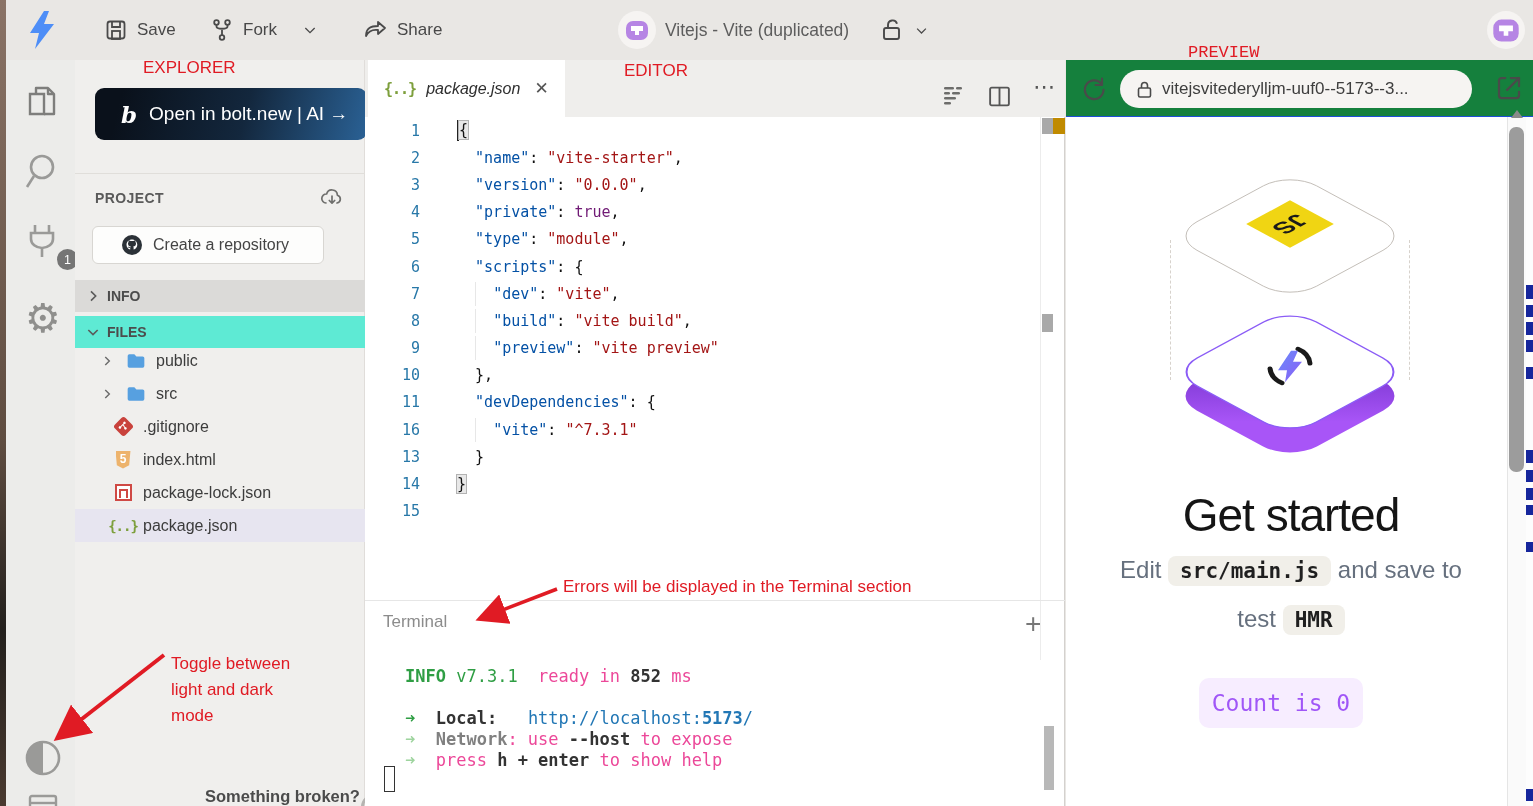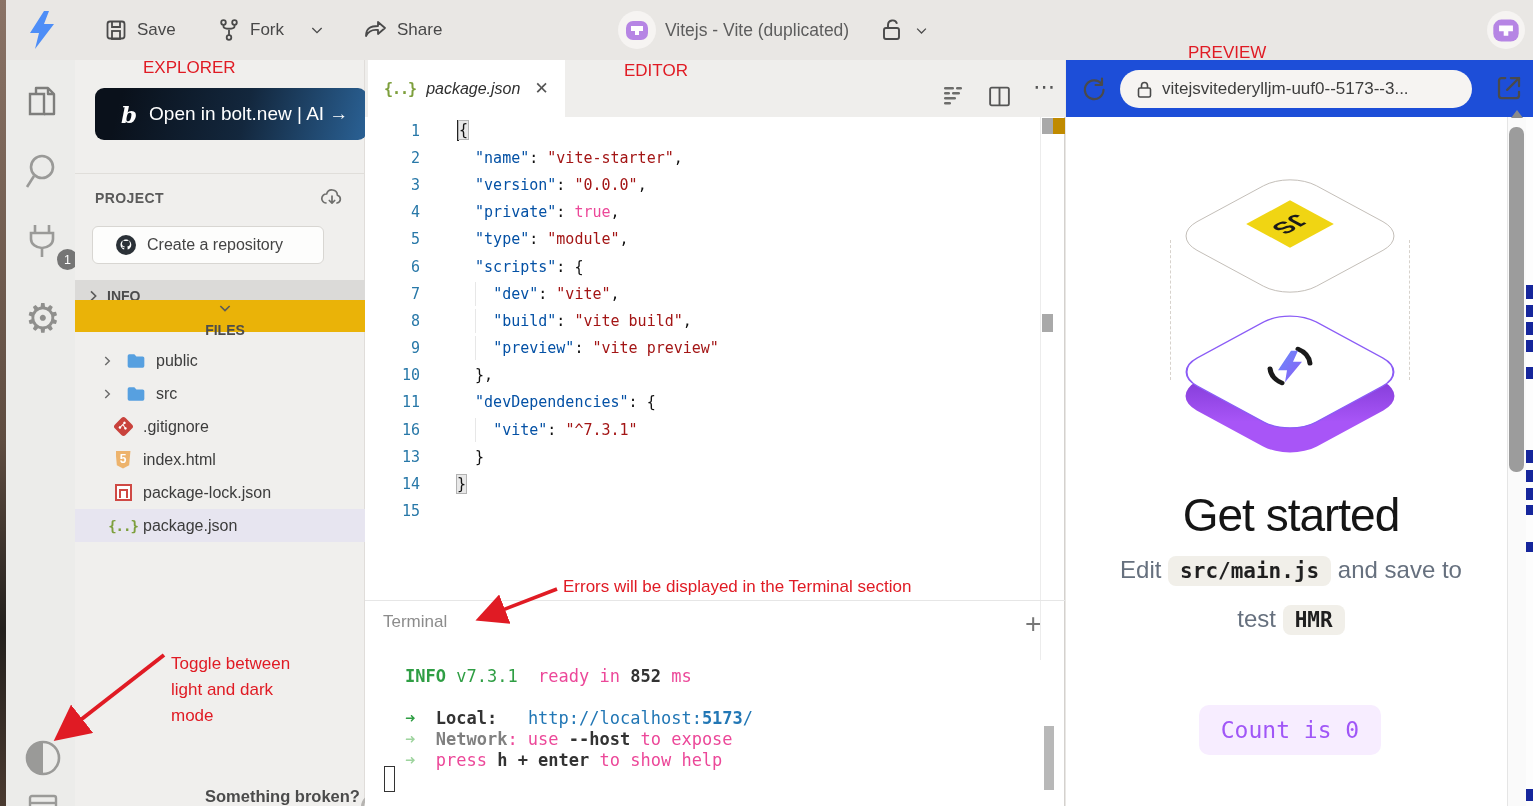--- a/index.html
+++ b/index.html
@@ -33,21 +33,21 @@
   
   .explorer{left:75px;top:60px;width:290px;height:746px;background:#f0efed;border-right:1px solid #e0ddda;}
   .bolt-btn{position:absolute;left:20px;top:28px;width:272px;height:52px;border-radius:9px;overflow:hidden;
     background:linear-gradient(105deg,#0a111b 10%,#13273d 55%,#2d689f 105%);
     display:flex;align-items:center;gap:12px;padding-left:26px;color:#fff;font-size:19px;white-space:nowrap;cursor:pointer;}
   .bolt-b{font-style:italic;font-weight:bold;font-size:23px;font-family:"DejaVu Serif",serif;}
   .exp-divider{position:absolute;left:0;top:113px;width:290px;border-top:1px solid #e0deda;}
   .project-row{position:absolute;left:20px;top:126px;width:250px;display:flex;align-items:center;justify-content:space-between;
     font-size:14px;font-weight:bold;color:#5a5a5a;letter-spacing:.4px;}
   .repo-btn{position:absolute;left:17px;top:166px;width:232px;height:38px;background:#fdfdfc;border:1px solid #d8d6d2;
-    border-radius:6px;display:flex;align-items:center;gap:10px;padding-left:22px;font-size:16px;color:#444;cursor:pointer;}
+    border-radius:6px;display:flex;align-items:center;gap:10px;padding-left:28px;font-size:16px;color:#444;cursor:pointer;}
   .sec-row{position:absolute;left:0;width:290px;height:32px;display:flex;align-items:center;gap:6px;
     padding-left:10px;font-size:14px;font-weight:bold;color:#4c4c4c;cursor:pointer;}
   #file-list{position:absolute;left:0;top:284px;width:290px;}
   .file-row{height:33px;display:flex;align-items:center;padding-left:25px;font-size:16px;color:#3c3c3c;cursor:pointer;}
   .file-row.selected{background:#e7e5f0;}
   .file-row .chev{width:14px;margin-right:12px;}
   .file-row .spc{width:13px;}
   .file-row .ficon{width:20px;margin-right:10px;display:flex;justify-content:center;}
   .braces{color:#7d9f3c;font-family:"DejaVu Sans Mono",monospace;font-size:14px;font-weight:bold;letter-spacing:-1px;}
   .shield{width:15px;height:18px;background:#edb36c;color:#fff;font-size:12px;font-weight:bold;text-align:center;line-height:17px;
@@ -66,21 +66,21 @@
     gap:10px;padding:0 16px;cursor:pointer;}
   .tab-name{font-style:italic;font-size:16px;color:#2f2f2f;}
   .tab-close{font-size:17px;color:#555;cursor:pointer;margin-left:4px;}
   .ed-toolicon{position:absolute;top:24px;cursor:pointer;}
   .code-area{position:absolute;left:0;top:57px;width:676px;height:543px;background:#fff;overflow:hidden;}
   .code-line{display:flex;height:27.2px;align-items:center;font-family:"DejaVu Sans Mono",monospace;font-size:15px;}
   .gutter{width:55px;text-align:right;color:#2878a8;flex:none;}
   .ltext{padding-left:37px;white-space:pre;color:#111;}
   .tok-k{color:#0451a5;}
   .tok-s{color:#a31515;}
-  .tok-bool{color:#ec4899;}
+  .tok-bool{color:#701a75;}
   .tok-b1{background:#e8e8e8;outline:1px solid #b3b3b3;}
   .tok-cur{display:inline-block;width:2px;height:21px;background:#222;vertical-align:middle;}
   .tok-ind{position:relative;}
   .tok-ind::after{content:"";position:absolute;left:18px;top:-3px;bottom:-3px;border-left:1px solid #e7e7e7;}
   .code-area::after{content:"";position:absolute;right:0;top:0;bottom:0;border-right:1px solid #ececec;}
   .sb-gray1{left:677px;top:58px;width:11px;height:16px;background:#a9a9a9;}
   .sb-gold{left:688px;top:58px;width:12px;height:16px;background:#c08a00;}
   .sb-gray2{left:677px;top:254px;width:11px;height:18px;background:#a9a9a9;}
 
   
@@ -95,39 +95,39 @@
   .tt-grb{color:#808080;font-weight:bold;}
   .tt-db{color:#333;font-weight:bold;}
   .tt-bl{color:#2277b5;}
   .tt-blb{color:#2277b5;font-weight:bold;}
   .tt-al{color:#9ed49e;}
   .term-cursor{left:19px;top:706px;width:11px;height:26px;border:1.5px solid #333;}
   .term-scroll{left:679px;top:666px;width:10px;height:64px;background:#b8b8b8;}
 
   
   .previewpane{left:1066px;top:60px;width:467px;height:746px;background:#fff;}
-  .pv-toolbar{position:absolute;left:0;top:0;width:467px;height:57px;background:#1d4ed8;border-bottom:1px solid #1d4ed8;}
+  .pv-toolbar{position:absolute;left:0;top:0;width:467px;height:57px;background:#15803d;border-bottom:1px solid #1d4ed8;}
   .urlbar{position:absolute;left:54px;top:10px;width:352px;height:38px;background:#f6f4f2;border-radius:19px;
     display:flex;align-items:center;gap:9px;padding-left:16px;font-size:17px;color:#3e3e3e;cursor:text;white-space:nowrap;overflow:hidden;}
   .iso{position:absolute;width:170px;height:170px;border-radius:38px;transform:scaleY(0.54) rotate(45deg);}
   .iso-top{left:139px;top:91px;background:#fff;border:1.6px solid #bcb6b0;z-index:3;}
   .iso-bot-under{left:139px;top:251px;background:linear-gradient(135deg,#5b21b6,#a855f7 70%);z-index:1;}
   .iso-bot{left:139px;top:227px;background:#fff;border:2px solid #8b5cf6;z-index:2;}
   .js-badge{position:absolute;left:193px;top:133px;width:62px;height:62px;background:#f0d513;z-index:4;
     transform:scaleY(0.54) rotate(45deg);display:flex;align-items:center;justify-content:center;}
   .js-badge span{font-weight:bold;font-size:30px;color:#1a1a1a;transform:rotate(90deg);}
   .dotline{position:absolute;width:0;border-left:1px dashed #d7d2cc;z-index:0;}
   .emblem{position:absolute;left:194px;top:276px;z-index:5;transform:scaleY(.85);}
   .gs-head{position:absolute;left:0;top:428px;width:450px;text-align:center;font-size:46px;font-weight:500;
     color:#151515;letter-spacing:-1px;}
   .gs-line{position:absolute;width:450px;text-align:center;font-size:24px;color:#66707e;}
   .chip{background:#f1efe9;border-radius:8px;padding:3px 12px;font-family:"DejaVu Sans Mono",monospace;
     font-size:21px;font-weight:bold;color:#1f1f1f;}
-  .count-btn{position:absolute;left:133px;top:618px;width:182px;height:50px;background:#f7edff;border:none;
-    border-radius:10px;font-family:"DejaVu Sans Mono",monospace;font-size:23px;color:#a056f7;cursor:pointer;margin-top:27px;}
+  .count-btn{position:absolute;left:133px;top:618px;width:164px;height:50px;background:#f7edff;border:none;
+    border-radius:10px;font-family:"DejaVu Sans Mono",monospace;font-size:23px;color:#a056f7;cursor:pointer;}
   .pv-scroll-track{position:absolute;left:441px;top:57px;width:19px;height:689px;background:#fafafa;border-left:1px solid #e5e5e5;}
   .pv-scroll-thumb{position:absolute;left:443px;top:67px;width:15px;height:345px;background:#9c9c9c;border-radius:7px;}
   .pv-up-arrow{position:absolute;left:445px;top:50px;width:0;height:0;border-left:6px solid transparent;
     border-right:6px solid transparent;border-bottom:8px solid #8a8a8a;}
   .bg-sliver{left:1526px;top:117px;width:7px;height:689px;background:#fdfdfd;}
   .sliver-mark{position:absolute;left:0;width:7px;background:#16269c;}
 
   
   .red-note{position:absolute;color:#e01b24;font-size:17px;z-index:20;}
   .arrows{left:0;top:0;width:1533px;height:806px;z-index:19;pointer-events:none;}
@@ -148,21 +148,21 @@
     <div class="tb-item" style="left:98px;">
       <span>
         <svg width="24" height="24" viewBox="0 0 24 24" fill="none" stroke="#4a4a4a" stroke-width="1.8">
           <rect x="3.5" y="3.5" width="17" height="17" rx="2.5"></rect>
             <path d="M8 3.5 v5.5 h8 v-5.5"></path>
             <rect x="8" y="13" width="8" height="8"></rect>
         </svg>
       </span>
       <span>Save</span>
     </div>
-    <div class="tb-item" style="left:211px;">
+    <div class="tb-item" style="left:204px;">
       <span>
         <svg width="24" height="24" viewBox="0 0 24 24" fill="none" stroke="#4a4a4a" stroke-width="1.8">
           <circle cx="6.5" cy="4.5" r="2.3"></circle>
             <circle cx="17.5" cy="4.5" r="2.3"></circle>
             <circle cx="12" cy="19.5" r="2.3"></circle>
           <path d="M6.5 7 v1.5 c0 3 11 3 11 0 V7 M12 12 v5"></path>
         </svg>
       </span>
       <span>Fork</span>
       <span style="margin-left:16px;">
@@ -275,21 +275,21 @@
     </div>
 
     <div class="sec-row" style="top:220px;background:#dbdad8;">
       <span>
         <svg width="16" height="16" viewBox="0 0 24 24" fill="none" stroke="#5a5a5a" stroke-width="2.4">
             <polyline points="9,5 16,12 9,19"></polyline>
           </svg>
       </span>
       <span>INFO</span>
     </div>
-    <div class="sec-row" style="top:240px;background:#eab308;flex-direction:column;">
+    <div class="sec-row" style="top:256px;background:#5eead4;">
       <span>
         <svg width="16" height="16" viewBox="0 0 24 24" fill="none" stroke="#5a5a5a" stroke-width="2.4">
             <polyline points="5,9 12,16 19,9"></polyline>
           </svg>
       </span>
       <span>FILES</span>
     </div>
 
     <div id="file-list">
         <div class="file-row">
@@ -545,21 +545,21 @@
     <div class="sliver-mark" style="top:333px;height:13px;"></div>
     <div class="sliver-mark" style="top:353px;height:12px;"></div>
     <div class="sliver-mark" style="top:371px;height:12px;"></div>
     <div class="sliver-mark" style="top:388px;height:10px;"></div>
     <div class="sliver-mark" style="top:425px;height:10px;"></div>
     <div class="sliver-mark" style="top:672px;height:12px;"></div>
   </div>
 
   <div class="red-note" style="left:143px;top:58px;">EXPLORER</div>
   <div class="red-note" style="left:624px;top:61px;">EDITOR</div>
-  <div class="red-note" style="left:1188px;top:43px;">PREVIEW</div>
+  <div class="red-note" style="left:1188px;top:43px;font-family:Liberation Mono, monospace;">PREVIEW</div>
   <div class="red-note" style="left:563px;top:577px;">Errors will be displayed in the Terminal section</div>
   <div class="red-note" style="left:171px;top:651px;line-height:26px;width:160px;">
     <div>Toggle between</div>
     <div>light and dark</div>
     <div>mode</div>
   </div>
   <svg class="abs arrows">
     <defs>
       <marker id="ah" markerWidth="9" markerHeight="9" refX="7" refY="4.5" orient="auto">
         <path d="M0,0 L9,4.5 L0,9 z" fill="#e01b24"></path>

